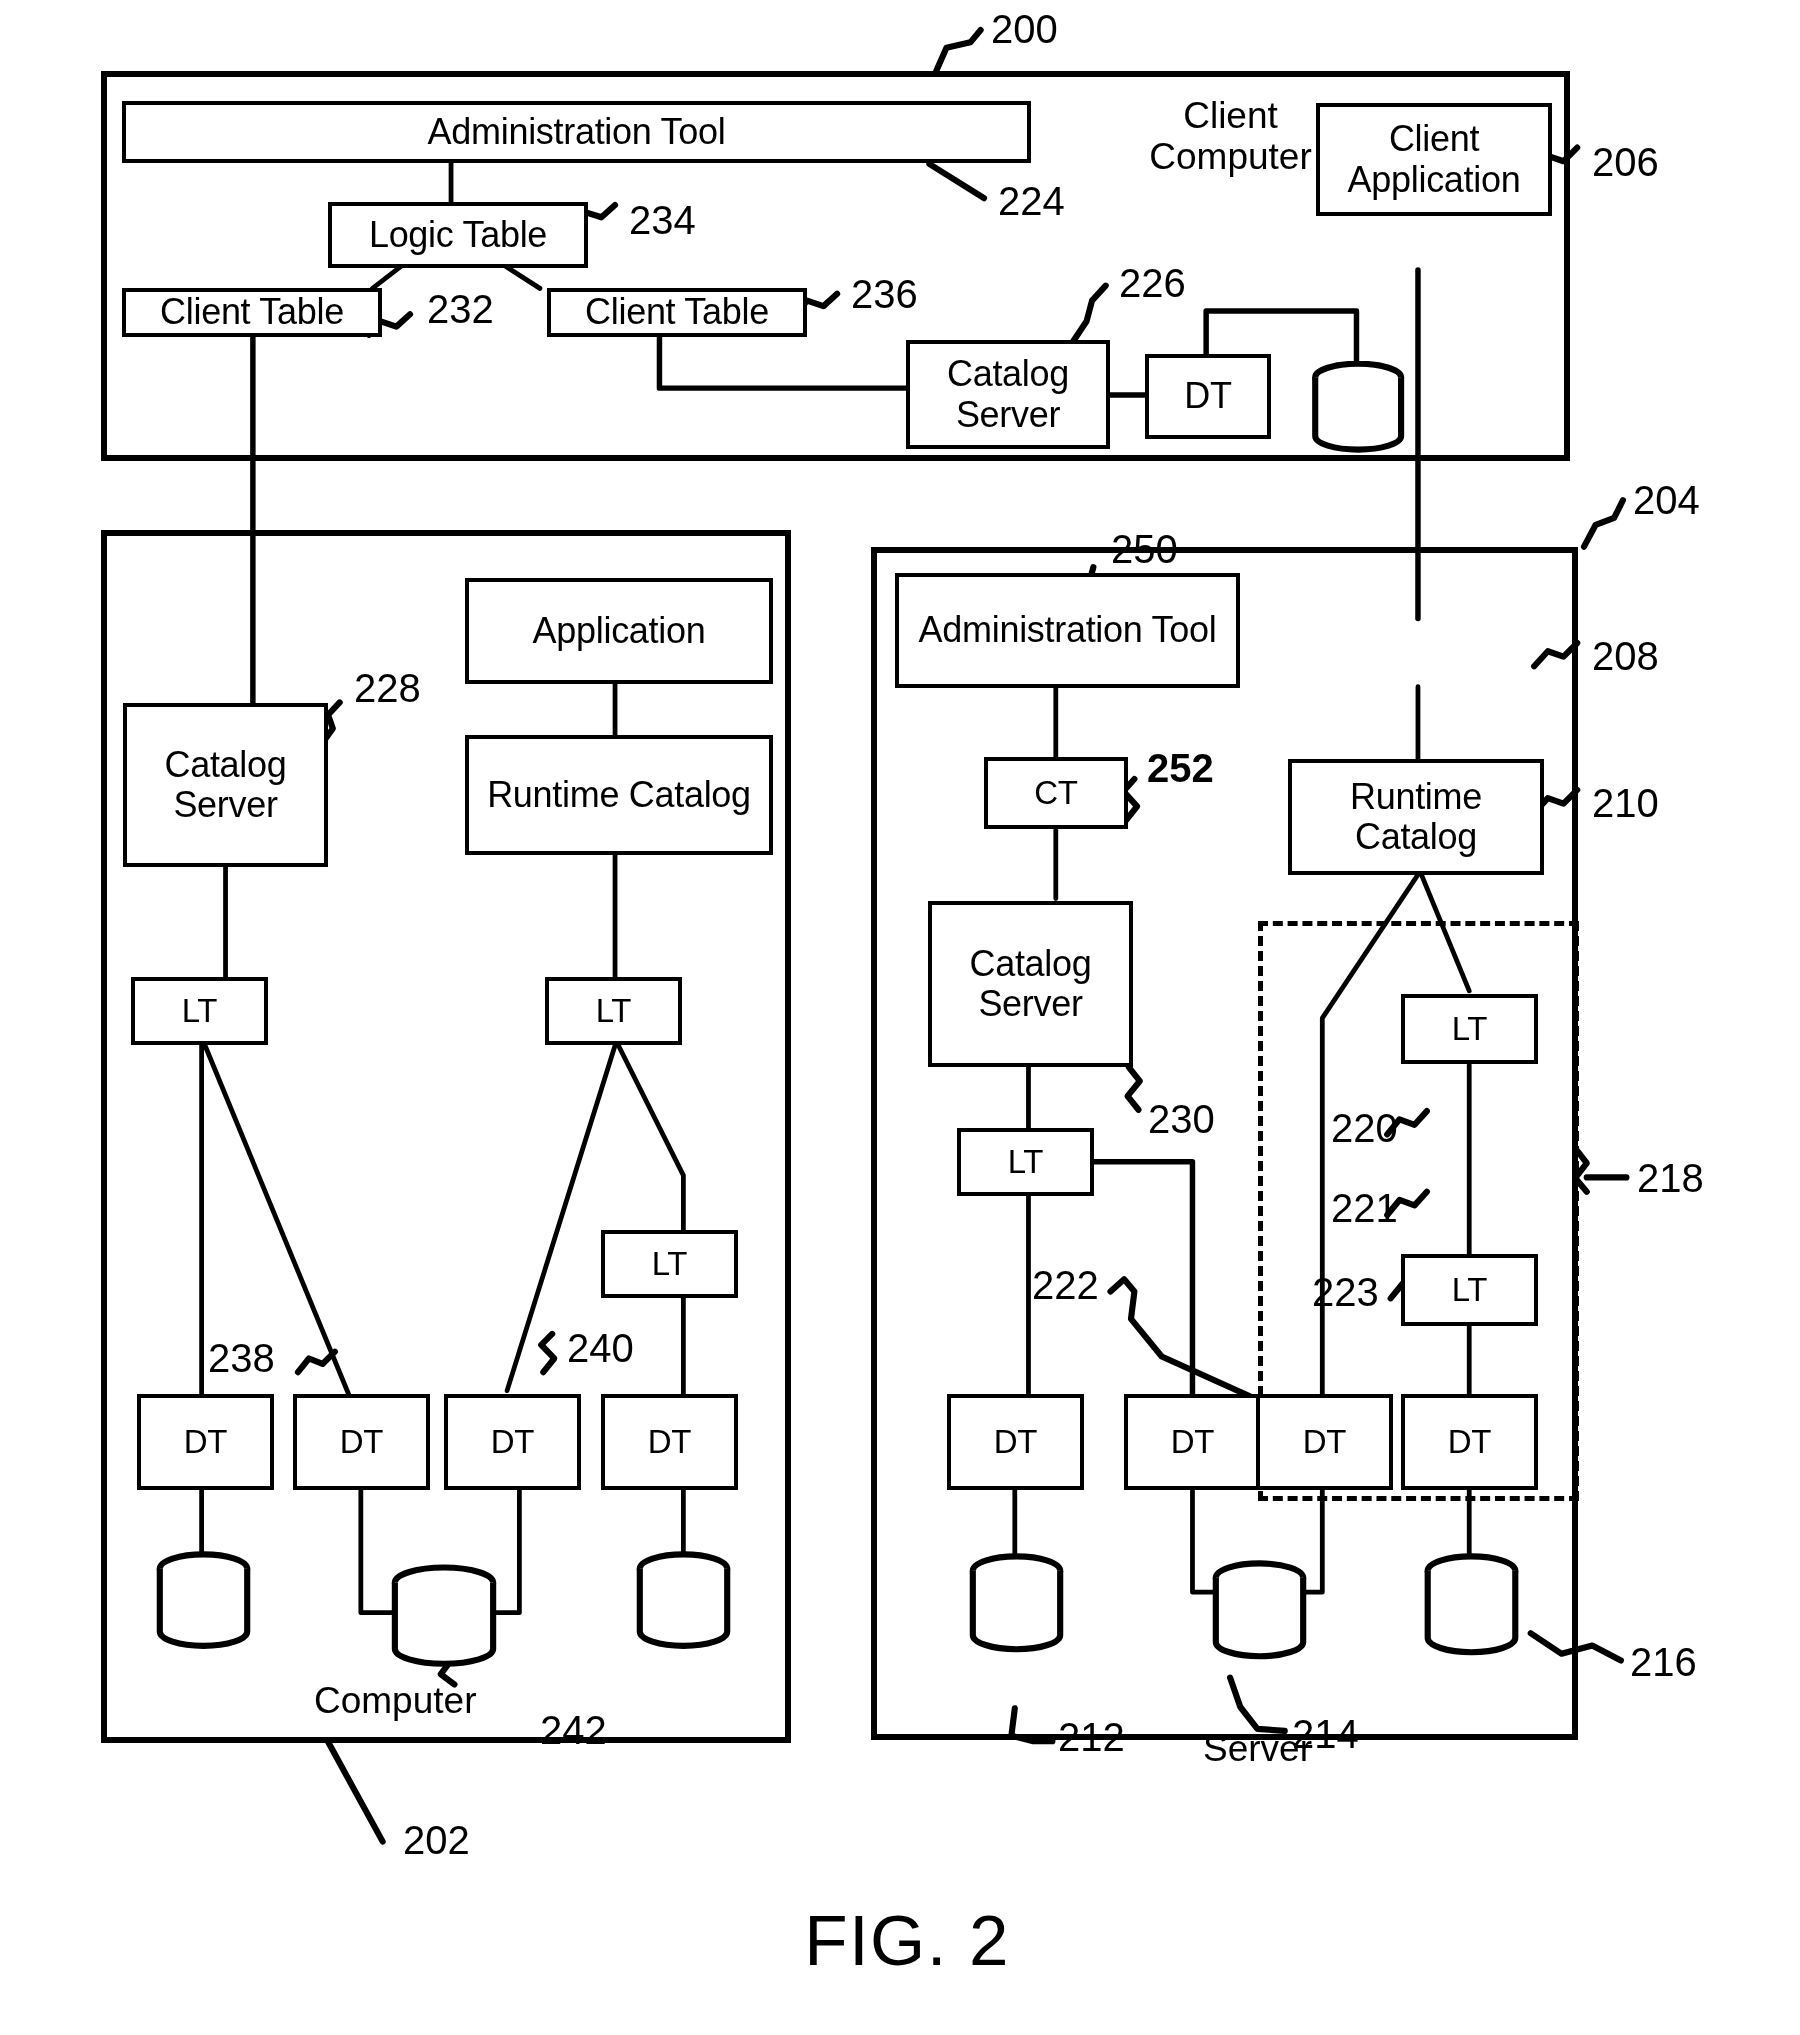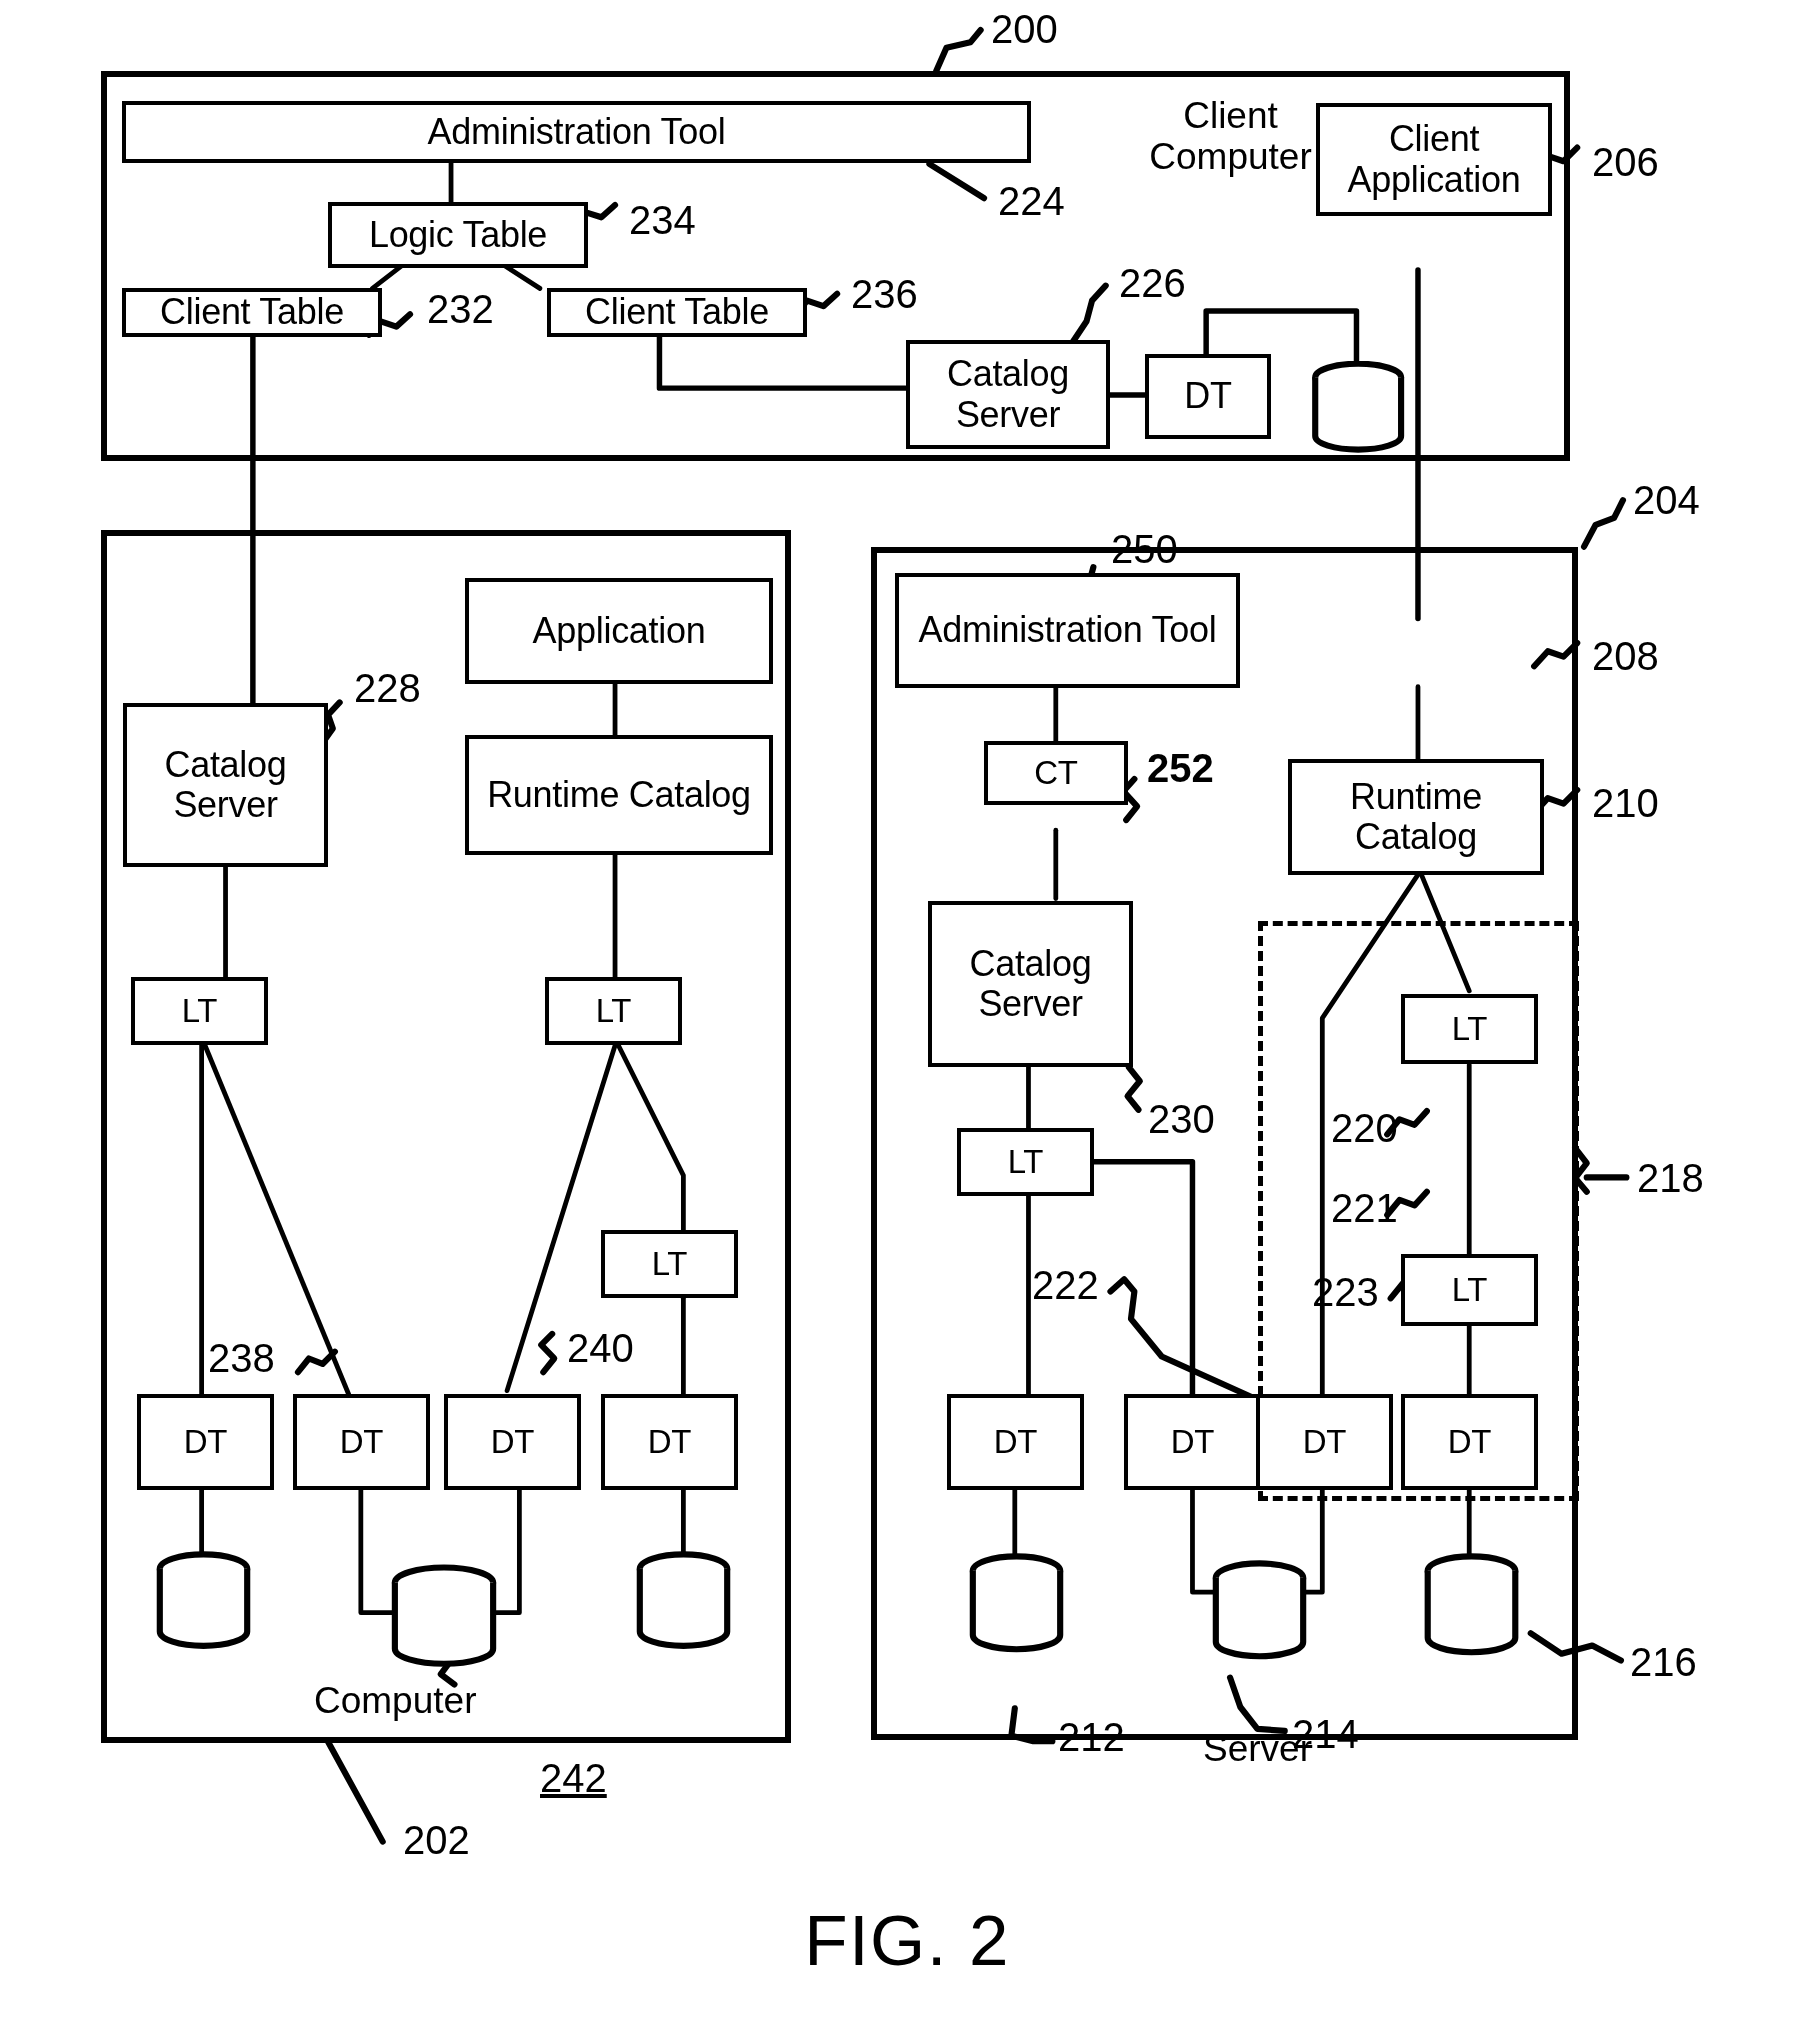--- a/index.html
+++ b/index.html
@@ -294,32 +294,32 @@
 
   <div class="abs cyl" style="left:632px;top:1551px;width:103px;height:99px;">
     <svg viewBox="0 0 150 145" width="103" height="99">
       <ellipse cx="75" cy="26" rx="64" ry="21" fill="#fff" stroke="#000" stroke-width="9"></ellipse>
       <path d="M11,26 L11,118 A64,21 0 0 0 139,118 L139,26" fill="#fff" stroke="#000" stroke-width="9"></path>
     </svg>
   </div>
 
   <div class="abs caption" style="left:314px;top:1681px;width:239px;text-align:left;">Computer</div>
 
-  <div class="abs ref" style="left:540px;top:1756px;text-decoration:underline;">242</div>
+  <div class="abs ref" style="left:540px;top:1708px;">242</div>
 
   <div class="abs panel" style="left:871px;top:547px;width:707px;height:1193px;"></div>
 
   <div class="abs ref" style="left:1633px;top:478px;">204</div>
 
   <div class="abs ref" style="left:1111px;top:527px;">250</div>
 
   <div class="abs node" style="left:895px;top:573px;width:345px;height:115px;">Administration
 Tool</div>
 
-  <div class="abs node tiny" style="left:984px;top:741px;width:144px;height:64px;">CT</div>
+  <div class="abs node tiny" style="left:984px;top:757px;width:144px;height:72px;">CT</div>
 
   <div class="abs ref" style="left:1147px;top:746px;font-weight:bold;">252</div>
 
   <div class="abs node" style="left:928px;top:901px;width:205px;height:166px;">Catalog
 Server</div>
 
   <div class="abs ref" style="left:1148px;top:1097px;">230</div>
 
   <div class="abs node tiny" style="left:957px;top:1128px;width:137px;height:68px;">LT</div>
 

